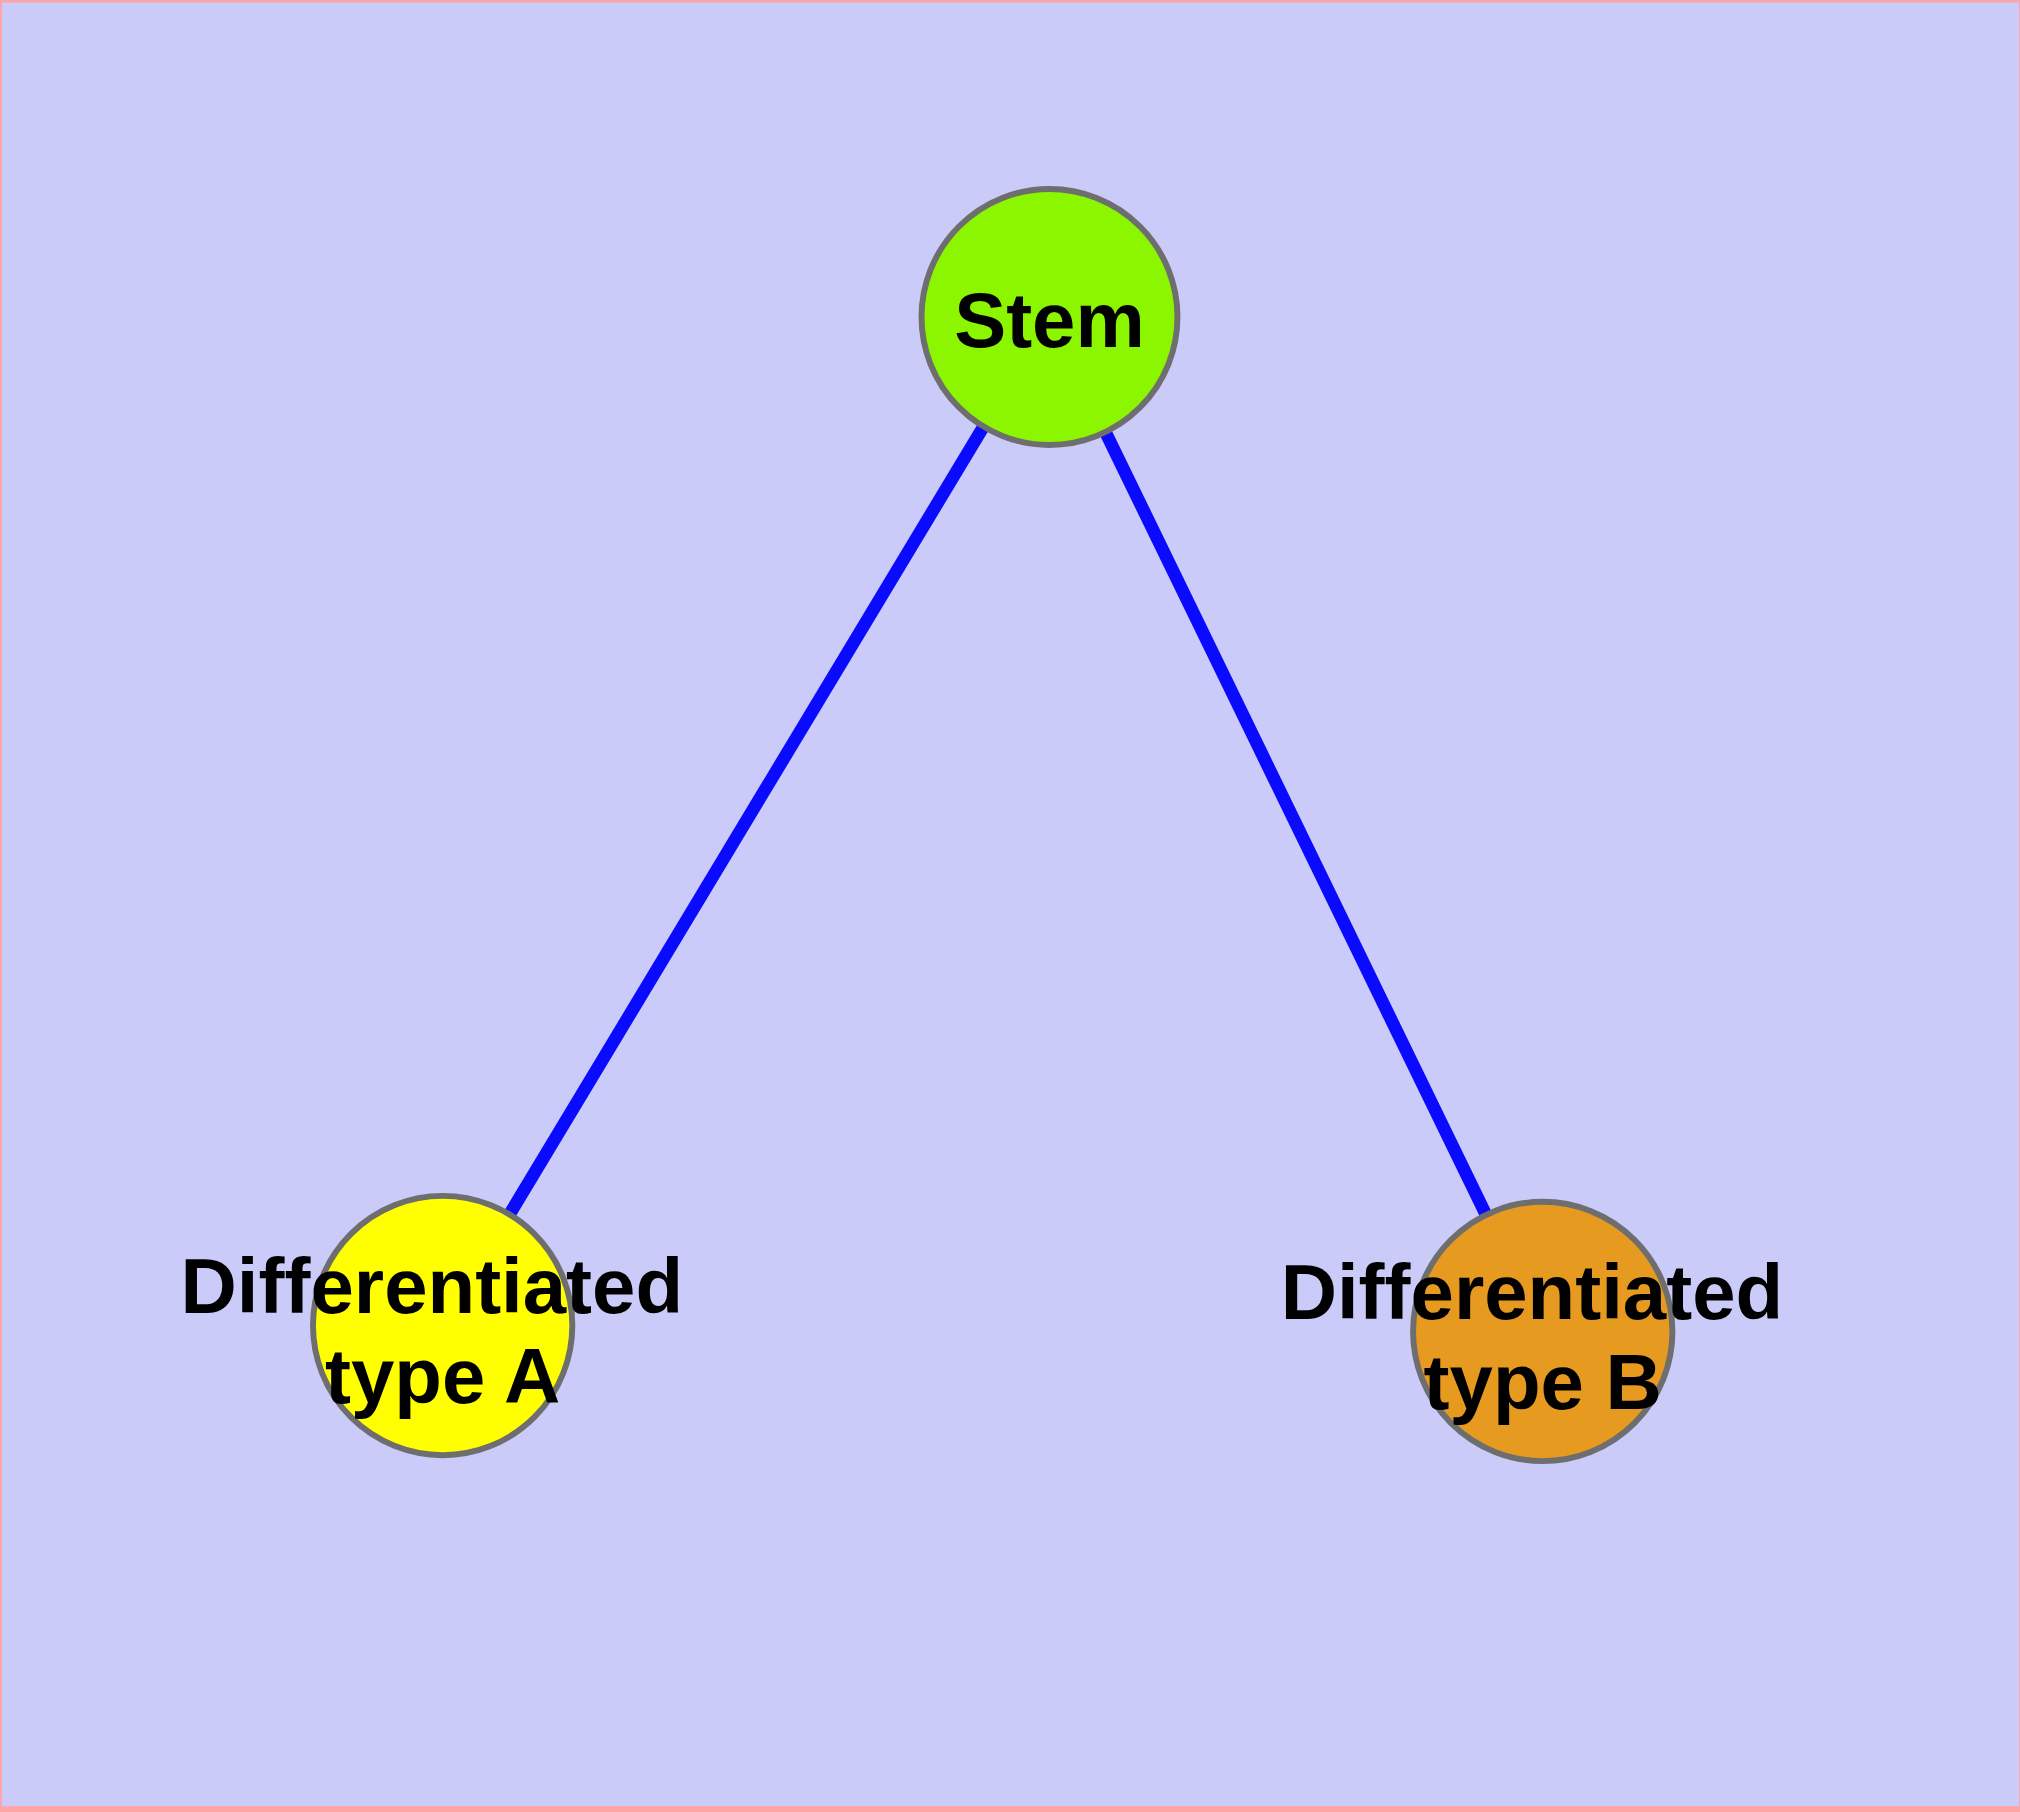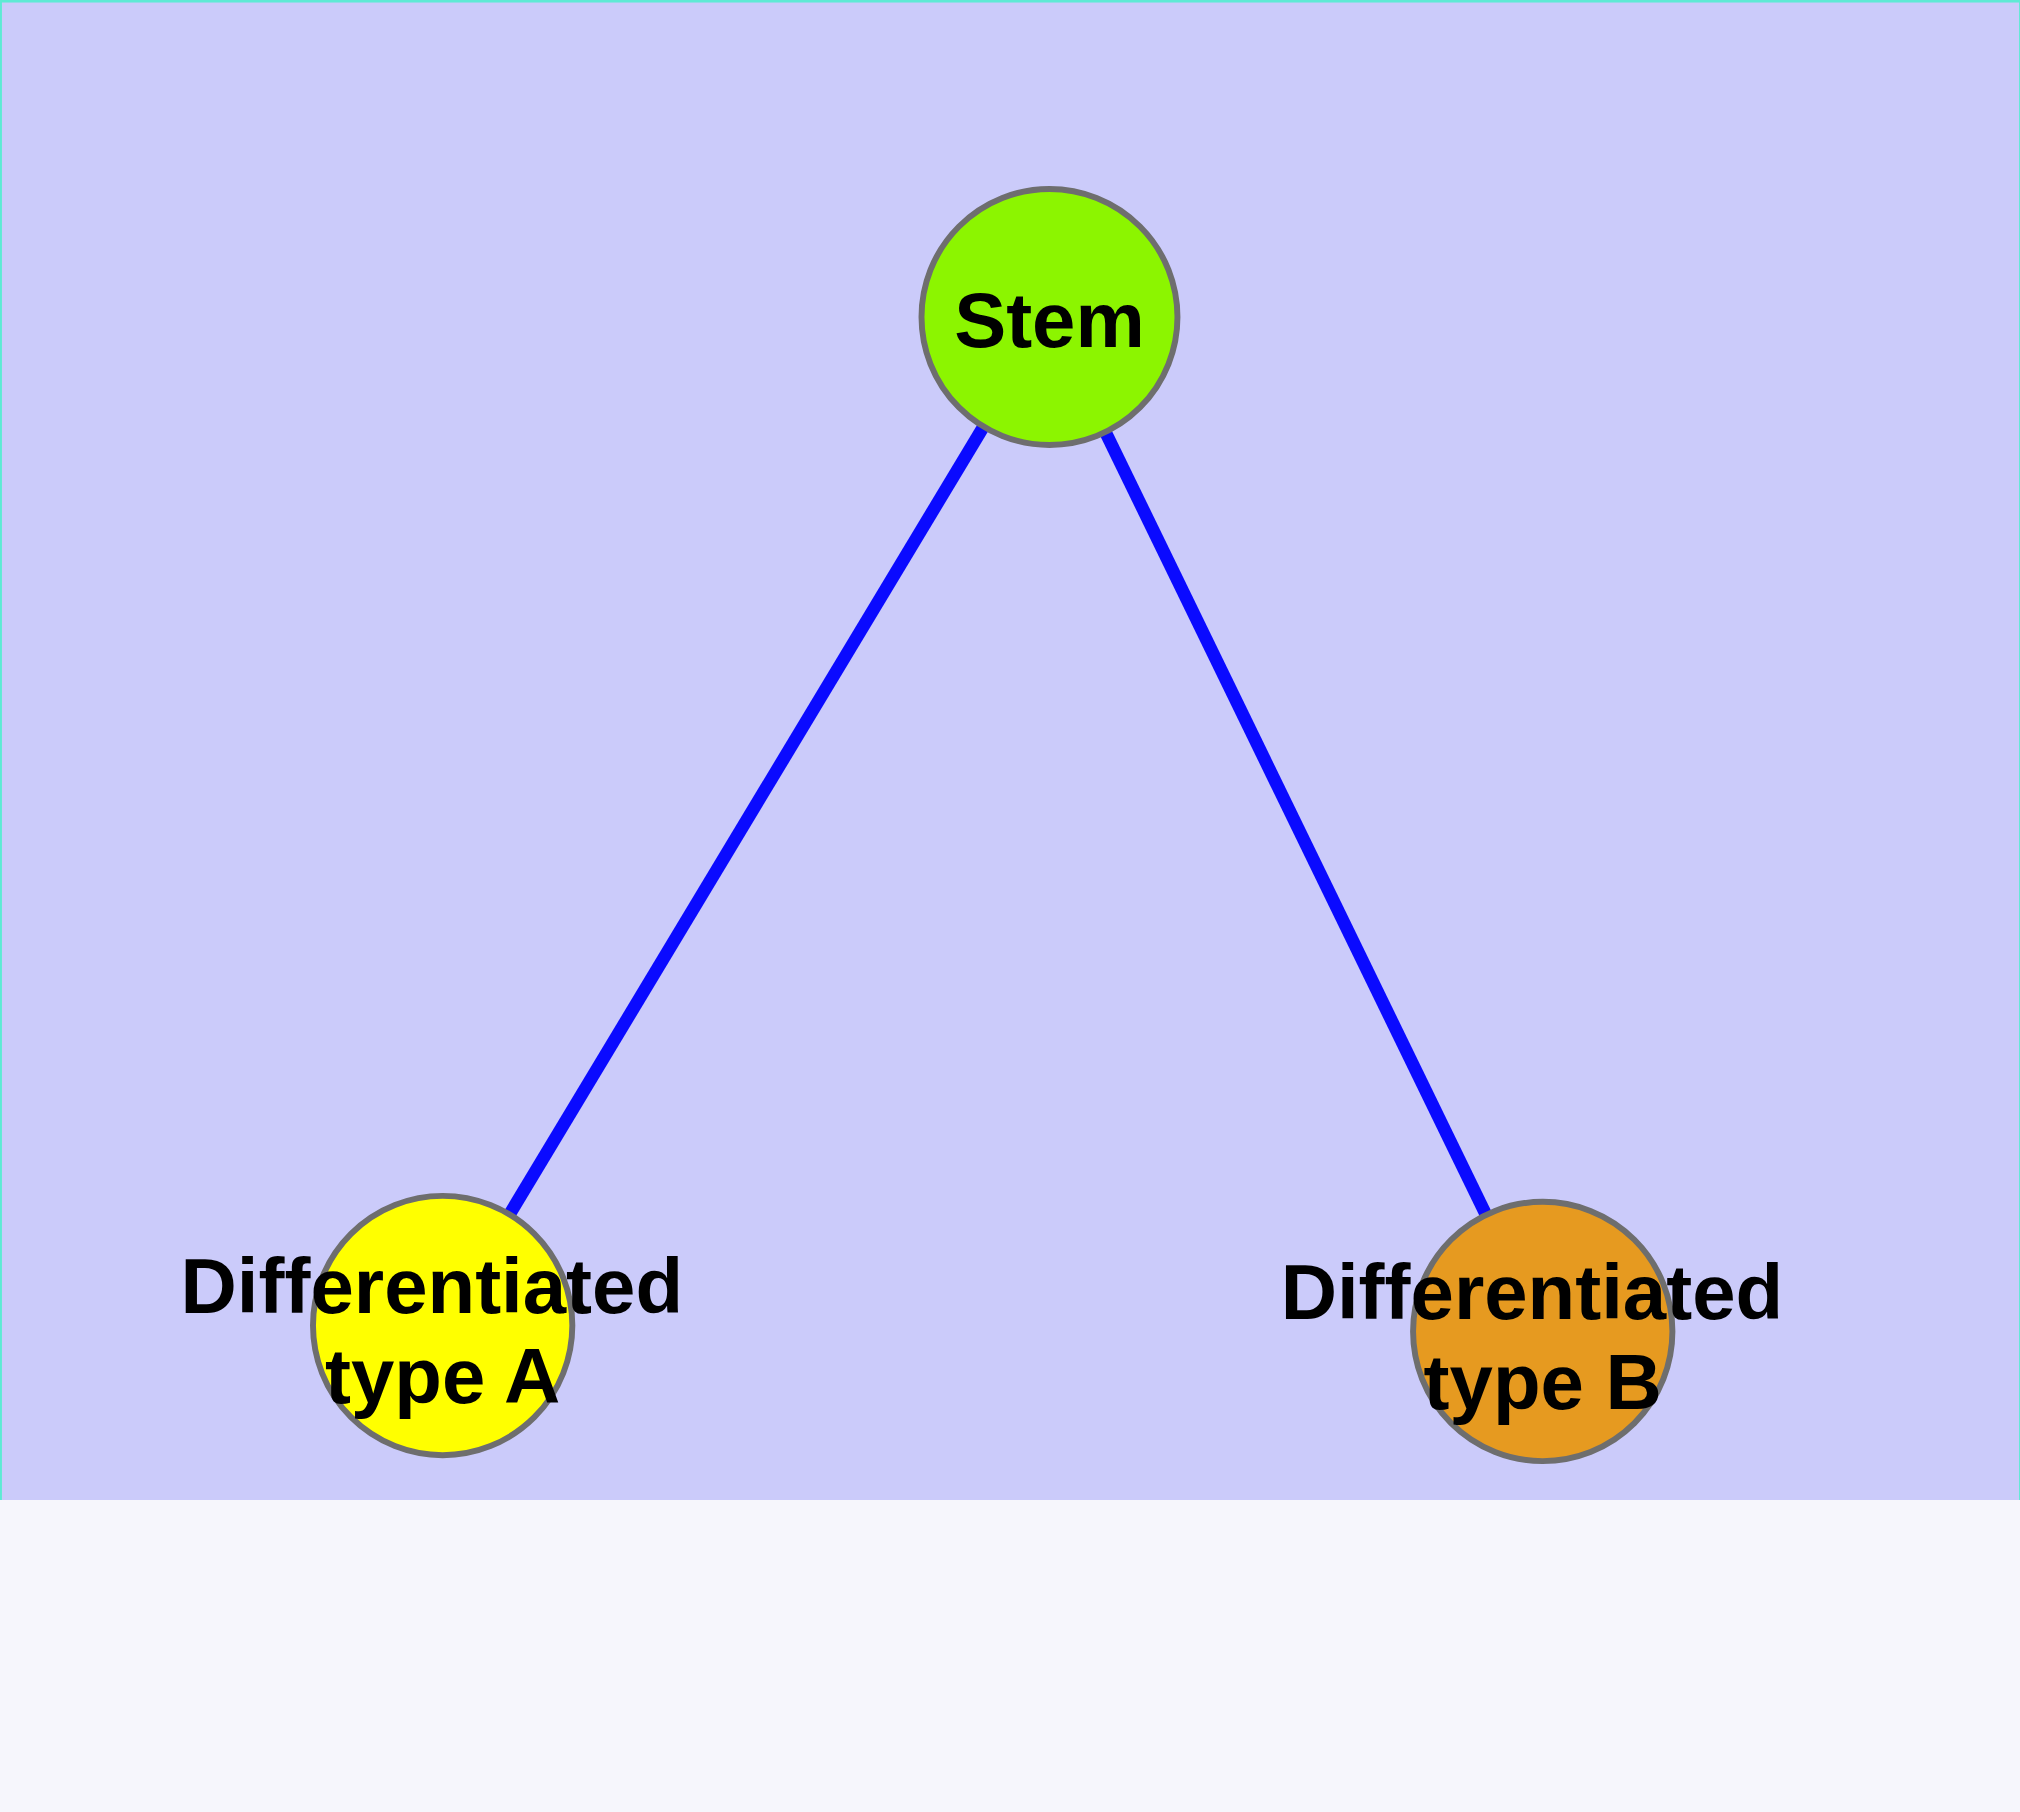--- a/index.html
+++ b/index.html
@@ -3,22 +3,22 @@
 <meta charset="utf-8">
 <style>
   html, body {
     margin: 0;
     padding: 0;
     background: #f6f6fc;
   }
   .page {
     position: relative;
     width: 2021px;
-    height: 1500px;
-    background: #5eead4;
+    height: 1812px;
+    background: #fca5a5;
     overflow: hidden;
     font-family: "Liberation Sans", sans-serif;
   }
   .page svg {
     position: absolute;
     top: 0;
     left: 0;
     display: block;
   }
   .node-circle {

